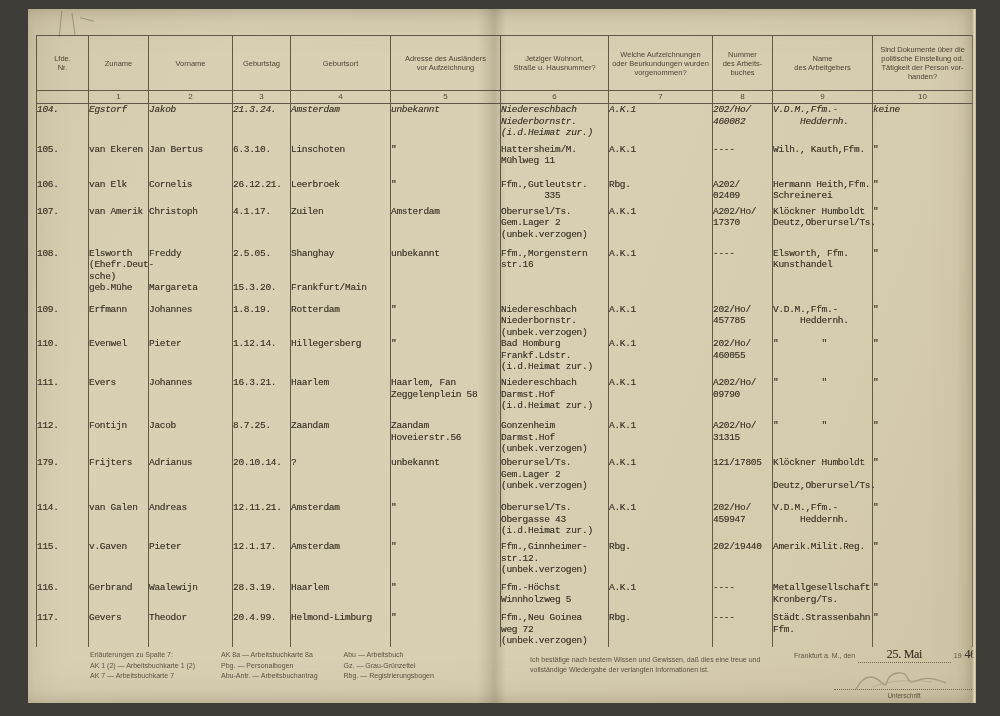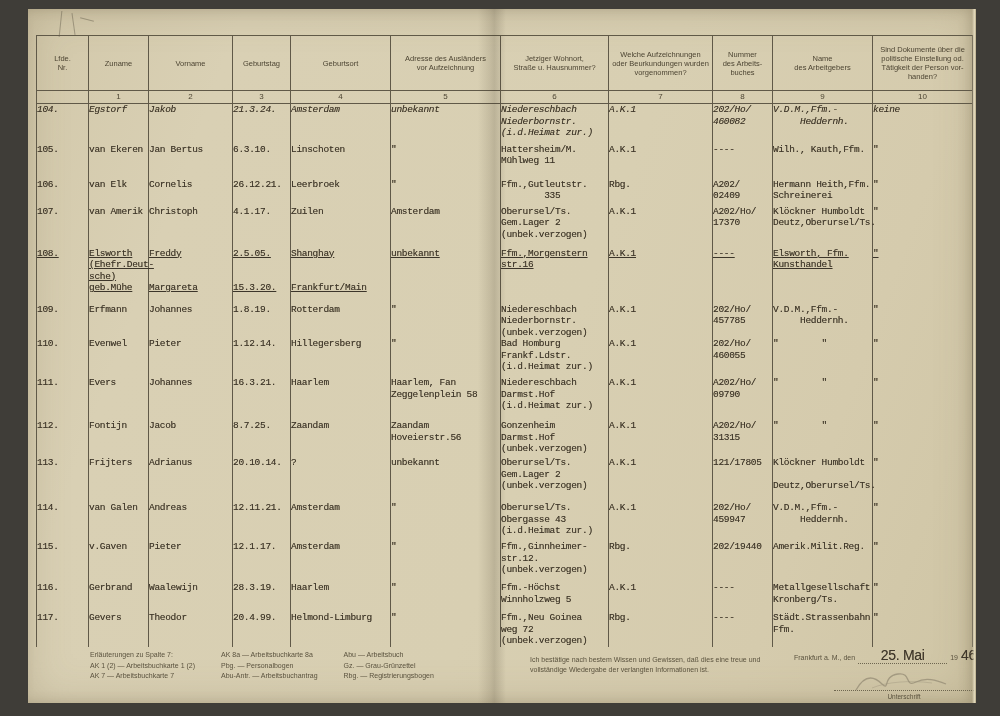--- a/index.html
+++ b/index.html
@@ -64,21 +64,21 @@
     font-size:7px;line-height:10.5px;color:#5a523e;
   }
   .legend .col{white-space:pre-line;}
   .cert{
     position:absolute;left:502px;top:646px;width:268px;
     font-size:7px;line-height:9.5px;color:#5a523e;
   }
   .signoff{position:absolute;left:766px;top:638px;width:182px;font-size:7px;color:#5a523e;}
   .dateline{display:flex;align-items:baseline;white-space:nowrap;}
   .typed{
-    font-family:Liberation Sans, sans-serif;font-size:14px;
+    font-family:Liberation Serif, serif;font-size:12px;
     color:#3e362a;letter-spacing:-0.3px;text-shadow:0 0 .5px rgba(70,58,35,.5);
   }
   .date-slot{flex:1;border-bottom:1px dotted #6e6650;text-align:center;margin:0 3px;}
   .sig-area{position:relative;margin-top:26px;margin-left:40px;width:140px;}
   .sig-line{border-top:1px dotted #6e6650;}
   .sig-label{text-align:center;font-size:6.5px;margin-top:2px;color:#5a523e;}
   .sig-svg{position:absolute;left:18px;top:-22px;}
 </style>
 </head>
 <body>
@@ -199,21 +199,21 @@
           <td>Oberursel/Ts.
 Gem.Lager 2
 (unbek.verzogen)</td>
           <td class="c-center">A.K.1</td>
           <td class="c-center">A202/Ho/
 17370</td>
           <td>Klöckner Humboldt
 Deutz,Oberursel/Ts.</td>
           <td class="c-center">"</td>
         </tr>
-        <tr style="height: 56px; text-decoration: underline;">
+        <tr style="height: 56px;">
           <td class="c-nr">108.</td>
           <td>Elsworth
 (Ehefr.Deut-
 sche)
 geb.Mühe</td>
           <td>Freddy
 
 
 Margareta</td>
           <td class="c-right">2.5.05.
@@ -294,21 +294,21 @@
           <td>Gonzenheim
 Darmst.Hof
 (unbek.verzogen)</td>
           <td class="c-center">A.K.1</td>
           <td class="c-center">A202/Ho/
 31315</td>
           <td class="c-center">"        "</td>
           <td class="c-center">"</td>
         </tr>
         <tr style="height: 45px;">
-          <td class="c-nr">113.</td>
+          <td class="c-nr">179.</td>
           <td>Frijters</td>
           <td>Adrianus</td>
           <td class="c-right">20.10.14.</td>
           <td class="c-center">?</td>
           <td>unbekannt</td>
           <td>Oberursel/Ts.
 Gem.Lager 2
 (unbek.verzogen)</td>
           <td class="c-center">A.K.1</td>
           <td class="c-center">121/17805</td>

